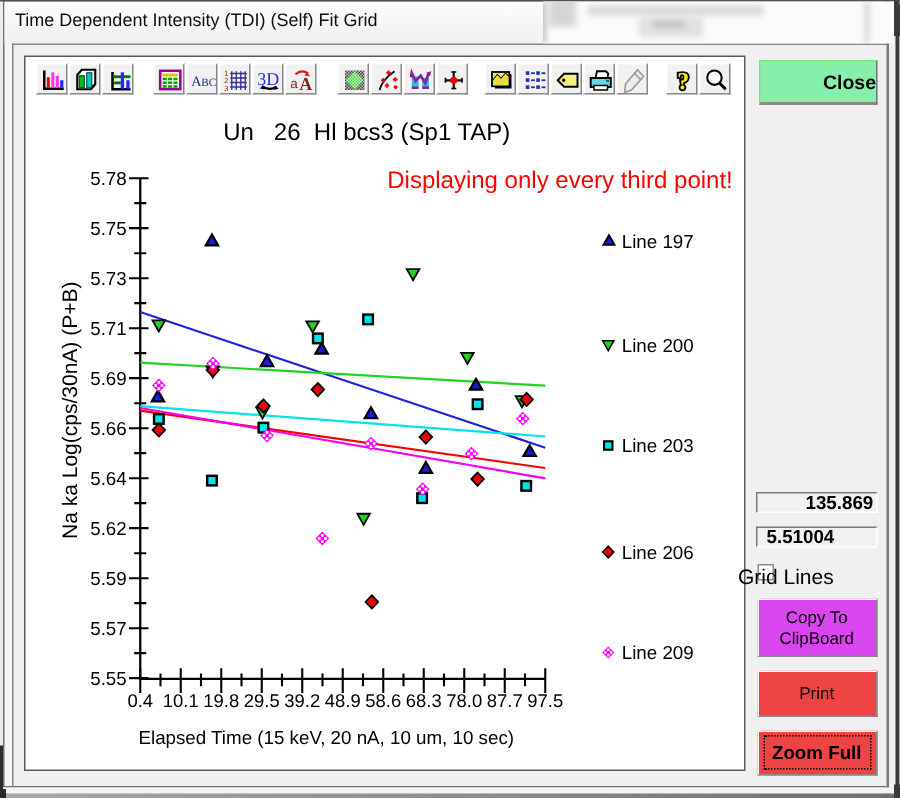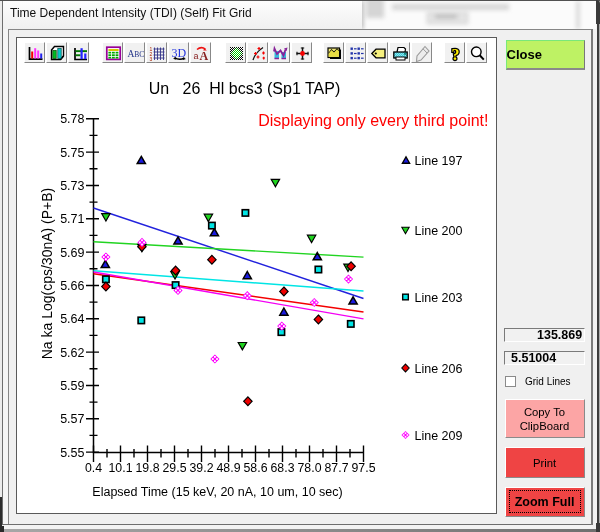--- a/index.html
+++ b/index.html
@@ -21,37 +21,37 @@
   background:#ffffff;border:1.4px solid #5a5a5a;box-sizing:border-box;}
 
 .tb{position:absolute;top:42px;width:21px;height:20.5px;background:#f1f1f1;
   border-top:1px solid #ffffff;border-left:1px solid #ffffff;
   border-right:1px solid #888888;border-bottom:1px solid #888888;
   box-sizing:border-box;}
 .tb svg{position:absolute;left:1.5px;top:1.5px;}
 .tbd{background:#f1f1f1;}
 
 #closebtn{position:absolute;left:505.5px;top:40px;width:79.5px;height:29.5px;
-  background:#bef264;border-top:1px solid #79e879;border-left:1px solid #79e879;
+  background:#86efac;border-top:1px solid #79e879;border-left:1px solid #79e879;
   border-right:1.6px solid #787878;border-bottom:2px solid #8a8a8a;
-  box-sizing:border-box;text-align:left;font-weight:bold;font-size:13px;
+  box-sizing:border-box;text-align:right;font-weight:bold;font-size:13px;
   color:#000;line-height:27px;}
 .field{position:absolute;left:504px;width:81px;height:14.5px;background:#f1f1f1;
   border-top:1.4px solid #7a7a7a;border-left:1.4px solid #7a7a7a;
   border-right:1px solid #ffffff;border-bottom:1px solid #ffffff;
   box-sizing:border-box;font-weight:bold;font-size:12.5px;color:#000;
   padding-left:6px;line-height:12px;}
 #chk{position:absolute;left:504.5px;top:375.5px;width:11px;height:11px;
   background:#ffffff;border:1px solid #8a8a8a;box-sizing:border-box;}
-#chklbl{position:absolute;left:525px;top:375.5px;font-size:10px;color:#000;}
+#chklbl{position:absolute;left:492px;top:375.5px;font-size:14px;color:#000;}
 .btn{position:absolute;left:504.5px;width:80px;box-sizing:border-box;
   background:#ef4444;border-top:1px solid #ffffff;border-left:1px solid #ffffff;
   border-right:1.6px solid #8a8a8a;border-bottom:1.8px solid #8a8a8a;
   text-align:center;font-size:11.3px;color:#000;}
-#copybtn{top:399px;height:38.5px;background:#fca5a5;padding-top:5px;line-height:14.2px;}
+#copybtn{top:399px;height:38.5px;background:#d946ef;padding-top:5px;line-height:14.2px;}
 #printbtn{top:446.5px;height:31px;line-height:30px;}
 #zoombtn{top:486.5px;height:30px;line-height:28px;font-weight:bold;font-size:12.5px;}
 #zoomfocus{position:absolute;left:3px;top:2.5px;right:3px;bottom:2.5px;
   border:1px dotted #000;}
 
 #bgwin{position:absolute;left:362px;top:1px;width:234px;height:27.6px;
   background:#fbfbfb;overflow:hidden;z-index:5;}
 .blur{position:absolute;filter:blur(2.2px);background:#c9c9c9;}
 
 #rstrip{position:absolute;left:591.3px;top:0;width:8.7px;height:532px;

